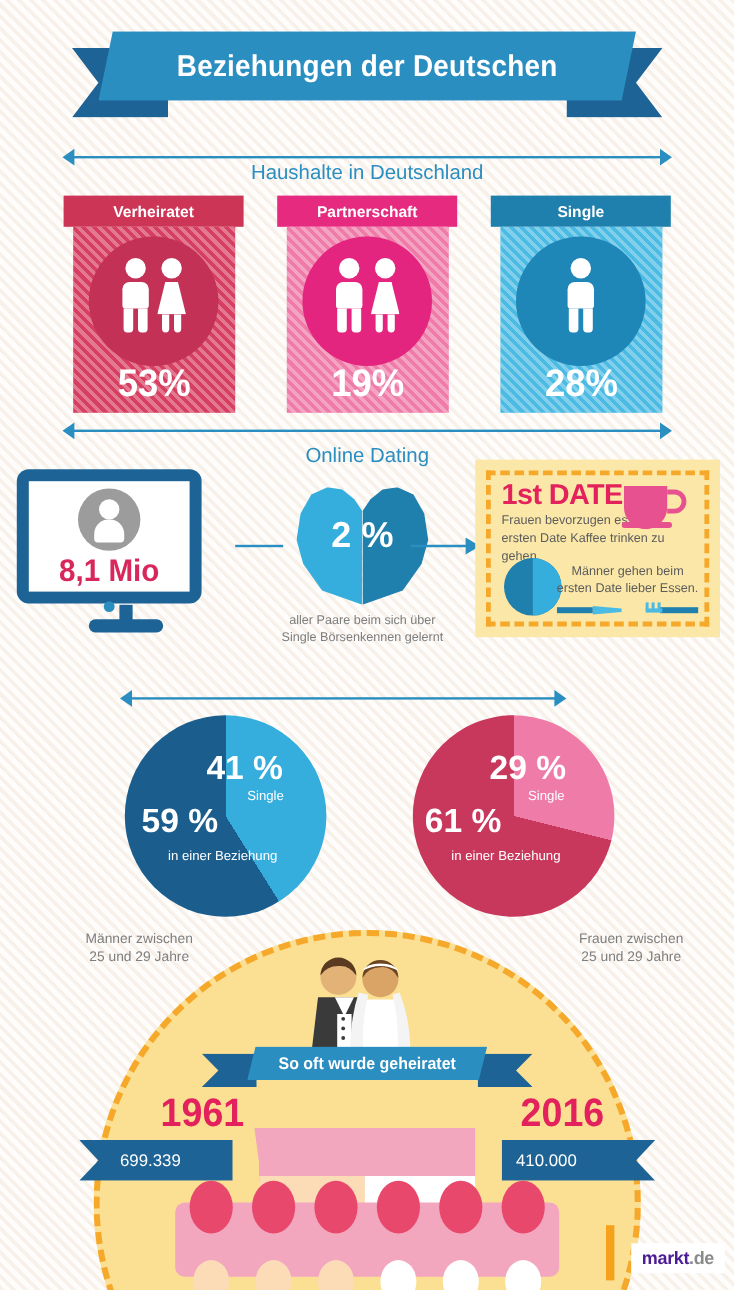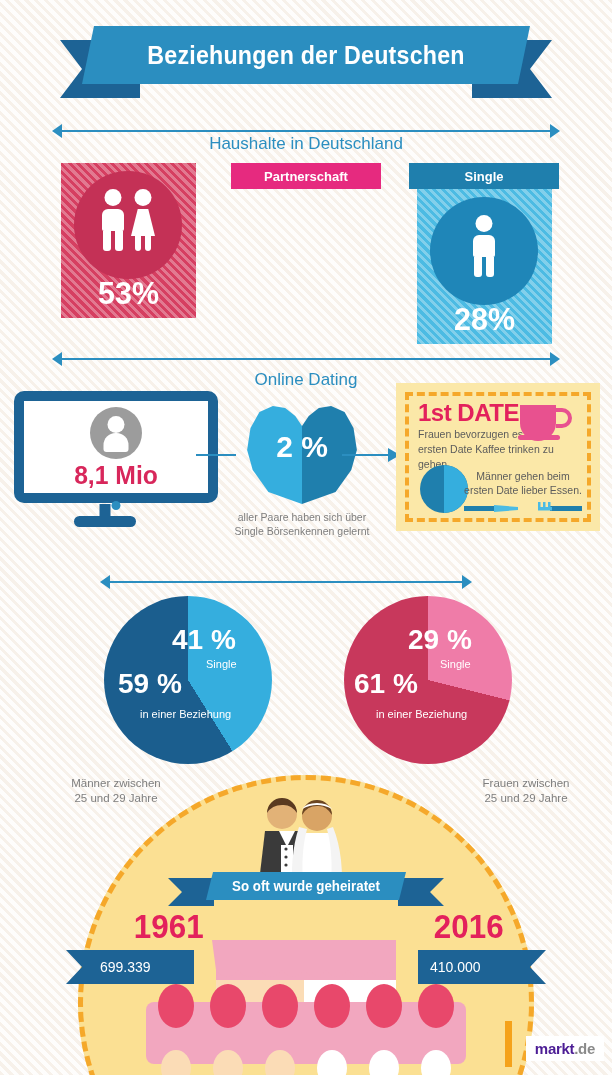--- a/index.html
+++ b/index.html
@@ -54,21 +54,21 @@
   .man .torso { position:absolute; left:2px; top:20px; width:22px; height:22px;
      background:#fff; border-radius:6px 6px 2px 2px; }
   .man .lleg,.man .rleg { position:absolute; top:42px; width:8px; height:20px; background:#fff; border-radius:0 0 3px 3px;}
   .man .lleg{left:3px;} .man .rleg{right:3px;}
   .woman .torso { position:absolute; left:1px; top:20px; width:24px; height:27px; background:#fff;
      clip-path:polygon(28% 0,72% 0,100% 100%,0 100%); }
   .woman .lleg,.woman .rleg { position:absolute; top:47px; width:6px; height:15px; background:#fff; border-radius:0 0 3px 3px;}
   .woman .lleg{left:5px;} .woman .rleg{right:5px;}
   
   #monitor { position:absolute; left:14px; top:391px; width:182px; }
-  #mon-frame { width:204px; height:112px; background:#1d6395; border-radius:10px; padding:10px; }
+  #mon-frame { width:154px; height:112px; background:#1d6395; border-radius:10px; padding:10px; }
   #mon-screen { width:100%; height:100%; background:#fff; position:relative; }
   #mon-avatar { position:absolute; left:50%; top:6px; transform:translateX(-50%);
       width:52px; height:52px; border-radius:50%; background:#9c9c9c; }
   #mon-avatar .h { position:absolute; left:50%; transform:translateX(-50%); top:9px;
       width:17px; height:17px; border-radius:50%; background:#fff; }
   #mon-avatar .b { position:absolute; left:50%; transform:translateX(-50%); bottom:7px;
       width:25px; height:19px; border-radius:12px 12px 3px 3px; background:#fff; }
   #mon-value { position:absolute; bottom:2px; width:100%; text-align:center;
       color:#d8275b; font-size:26px; font-weight:bold; transform:scaleX(.95); }
   #mon-dot { position:absolute; left:50%; transform:translateX(-50%); top:100px;
@@ -149,20 +149,23 @@
 </div>
 
 <div class="divider" style="left:52px; top:124px; width:508px;">
   <div class="bar"></div>
   <div class="ah l"></div>
   <div class="ah r"></div>
 </div>
 <div class="sec-title" style="top:134px;">Haushalte in Deutschland</div>
 
 <div class="card" style="left:53px; top:163px;">
+  <div class="hdr" style="background:#cd3557;">
+    <span>Verheiratet</span>
+  </div>
   <div class="body" style="background-color:#d63f61;">
     <div class="circ" style="background:#c43156;"></div>
     <div class="figs">
       <div class="man">
           <div class="head"></div>
           <div class="torso"></div>
           <div class="lleg"></div>
           <div class="rleg"></div>
         </div>
       <div class="woman">
@@ -172,20 +175,38 @@
           <div class="rleg"></div>
         </div>
     </div>
     <div class="pct">53%</div>
   </div>
 </div>
 
 <div class="card" style="left:231px; top:163px;">
   <div class="hdr" style="background:#e62a7f;">
     <span>Partnerschaft</span>
+  </div>
+  <div class="body" style="background-color:#ef7ca8;">
+    <div class="circ" style="background:#e4257f;"></div>
+    <div class="figs">
+      <div class="man">
+          <div class="head"></div>
+          <div class="torso"></div>
+          <div class="lleg"></div>
+          <div class="rleg"></div>
+        </div>
+      <div class="woman">
+          <div class="head"></div>
+          <div class="torso"></div>
+          <div class="lleg"></div>
+          <div class="rleg"></div>
+        </div>
+    </div>
+    <div class="pct">19%</div>
   </div>
 </div>
 
 <div class="card" style="left:409px; top:163px;">
   <div class="hdr" style="background:#1f7fad;">
     <span>Single</span>
   </div>
   <div class="body" style="background-color:#4cbbe3;">
     <div class="circ" style="background:#1f86b8;"></div>
     <div class="figs">
@@ -223,21 +244,21 @@
 </div>
 
 <div id="heart-arrow-l" style="left:196px; top:454px; width:40px;"></div>
 <div id="heart-block">
   <div id="heart">
     <div class="hl"></div>
     <div class="hr"></div>
     <div id="heart-pct">2 %</div>
   </div>
   <div id="heart-caption">
-    <div>aller Paare haben sich über</div>
+    <div>aller Paare beim sich über</div>
     <div>Single Börsenkennen gelernt</div>
   </div>
 </div>
 <svg id="heart-arrow-r" viewBox="0 0 58 18">
   <line x1="0" y1="9" x2="50" y2="9" stroke="#2b8ec0" stroke-width="2"></line>
   <polygon points="46,2 58,9 46,16" fill="#2b8ec0"></polygon>
 </svg>
 
 <div id="datebox">
   <div id="datebox-dash"></div>

